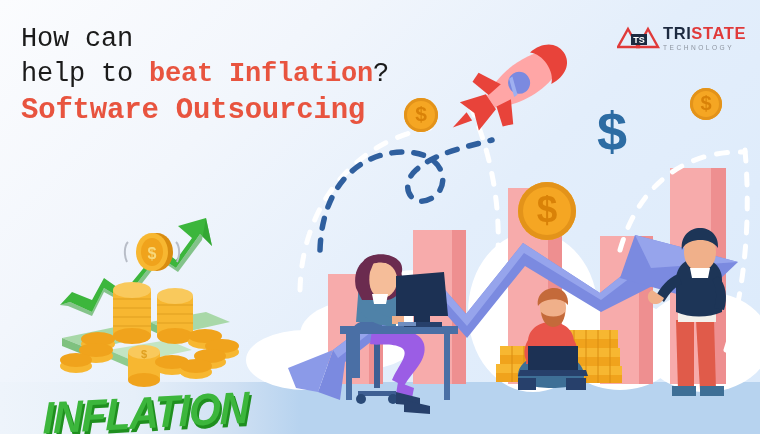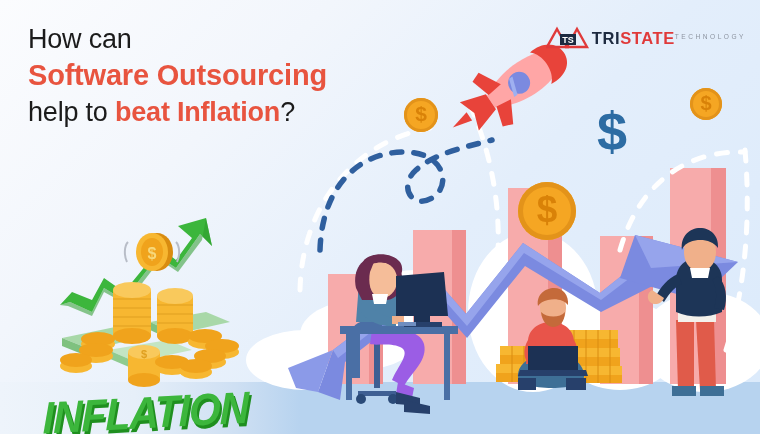--- a/index.html
+++ b/index.html
@@ -16,33 +16,34 @@
   .ground{
     position:absolute;left:0;bottom:0;width:760px;height:52px;
     background:#b7d3ef;
   }
   .ground-fade{
     position:absolute;left:0;bottom:0;width:300px;height:52px;
     background:linear-gradient(90deg,#eef4fb 0%,#e6eff9 45%,#cfe0f3 78%,#b7d3ef 100%);
   }
   
   .headline{
-    position:absolute;left:28px;top:22px;width:370px;
+    position:absolute;left:21px;top:22px;width:370px;
     line-height:1.30;
     font-size:27px;font-weight:400;color:#1b1b1b;
     letter-spacing:-0.2px;
+    font-family:Liberation Mono, monospace;
   }
   .hl-line{display:block;white-space:nowrap;}
   .hl-red{color:#e8543f;font-weight:700;}
   .hl-l2{font-size:29px;font-weight:700;color:#e8543f;}
   .hl-l3{font-size:27px;}
   
   .logo{position:absolute;right:14px;top:18px;height:40px;display:flex;align-items:center;}
   .logo-mark{position:relative;width:40px;height:30px;margin-right:6px;}
-  .logo-txt{display:flex;justify-content:center;}
+  .logo-txt{display:flex;flex-direction:column;justify-content:center;}
   .logo-name{font-size:16.5px;font-weight:700;letter-spacing:0.6px;line-height:1;}
   .ln-dark{color:#1d2a40;}
   .ln-red{color:#e03a3a;}
   .logo-sub{
     font-size:6.6px;letter-spacing:2.5px;color:#8d94a0;margin-top:3px;font-weight:400;
   }
   
   .cloud{position:absolute;background:#ffffff;border-radius:50%;}
   
   .bar{position:absolute;background:#f7abab;}
@@ -311,22 +312,22 @@
 
       <g>
         <text x="44" y="392" font-family="Liberation Sans, sans-serif" font-size="40" font-weight="700" font-style="italic" fill="#1f8f1f" transform="skewY(-3) scale(1.02,1.12)" style="letter-spacing:-1px">INFLATION</text>
         <text x="42" y="389" font-family="Liberation Sans, sans-serif" font-size="40" font-weight="700" font-style="italic" fill="#3cb63c" transform="skewY(-3) scale(1.02,1.12)" style="letter-spacing:-1px">INFLATION</text>
       </g>
     </g>
   </svg>
 
   <div class="headline">
     <span class="hl-line hl-l1">How can</span>
+    <span class="hl-line hl-l3"><span>help to </span><span class="hl-red">beat Inflation</span><span>?</span></span>
     <span class="hl-line hl-l2">Software Outsourcing</span>
-    <span class="hl-line hl-l3"><span>help to </span><span class="hl-red">beat Inflation</span><span>?</span></span>
   </div>
 
   <div class="logo">
     <div class="logo-mark">
       <svg viewBox="0 0 44 32" width="44" height="32">
         <path d="M11,6 L21,24 L1,24 Z" fill="none" stroke="#e03a3a" stroke-width="2.4"></path>
         <path d="M31,6 L41,24 L21,24 Z" fill="none" stroke="#e03a3a" stroke-width="2.4"></path>
         <rect x="14" y="11" width="16" height="11" fill="#1d2a40"></rect>
         <text x="22" y="20" font-size="9" font-weight="700" text-anchor="middle" fill="#ffffff" font-family="Liberation Sans, sans-serif">TS</text>
       </svg>

